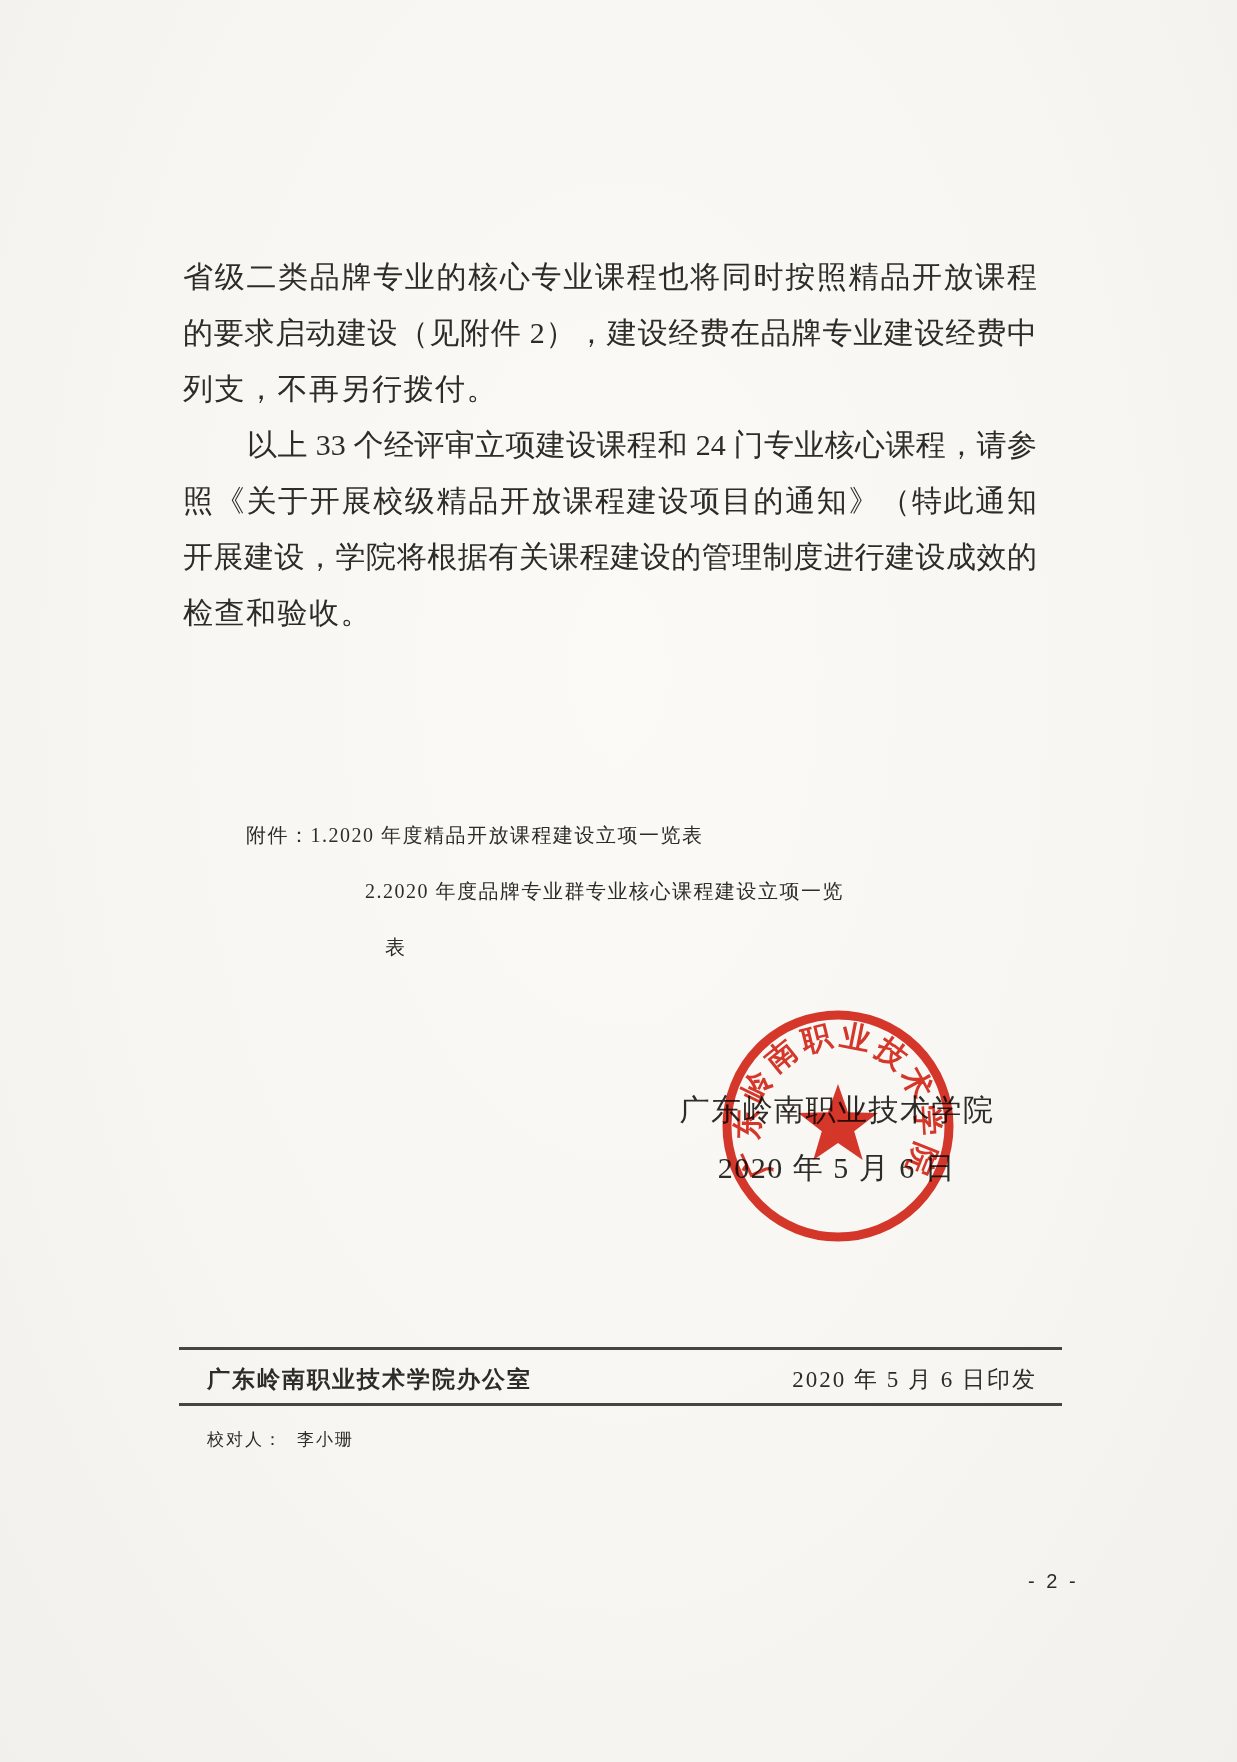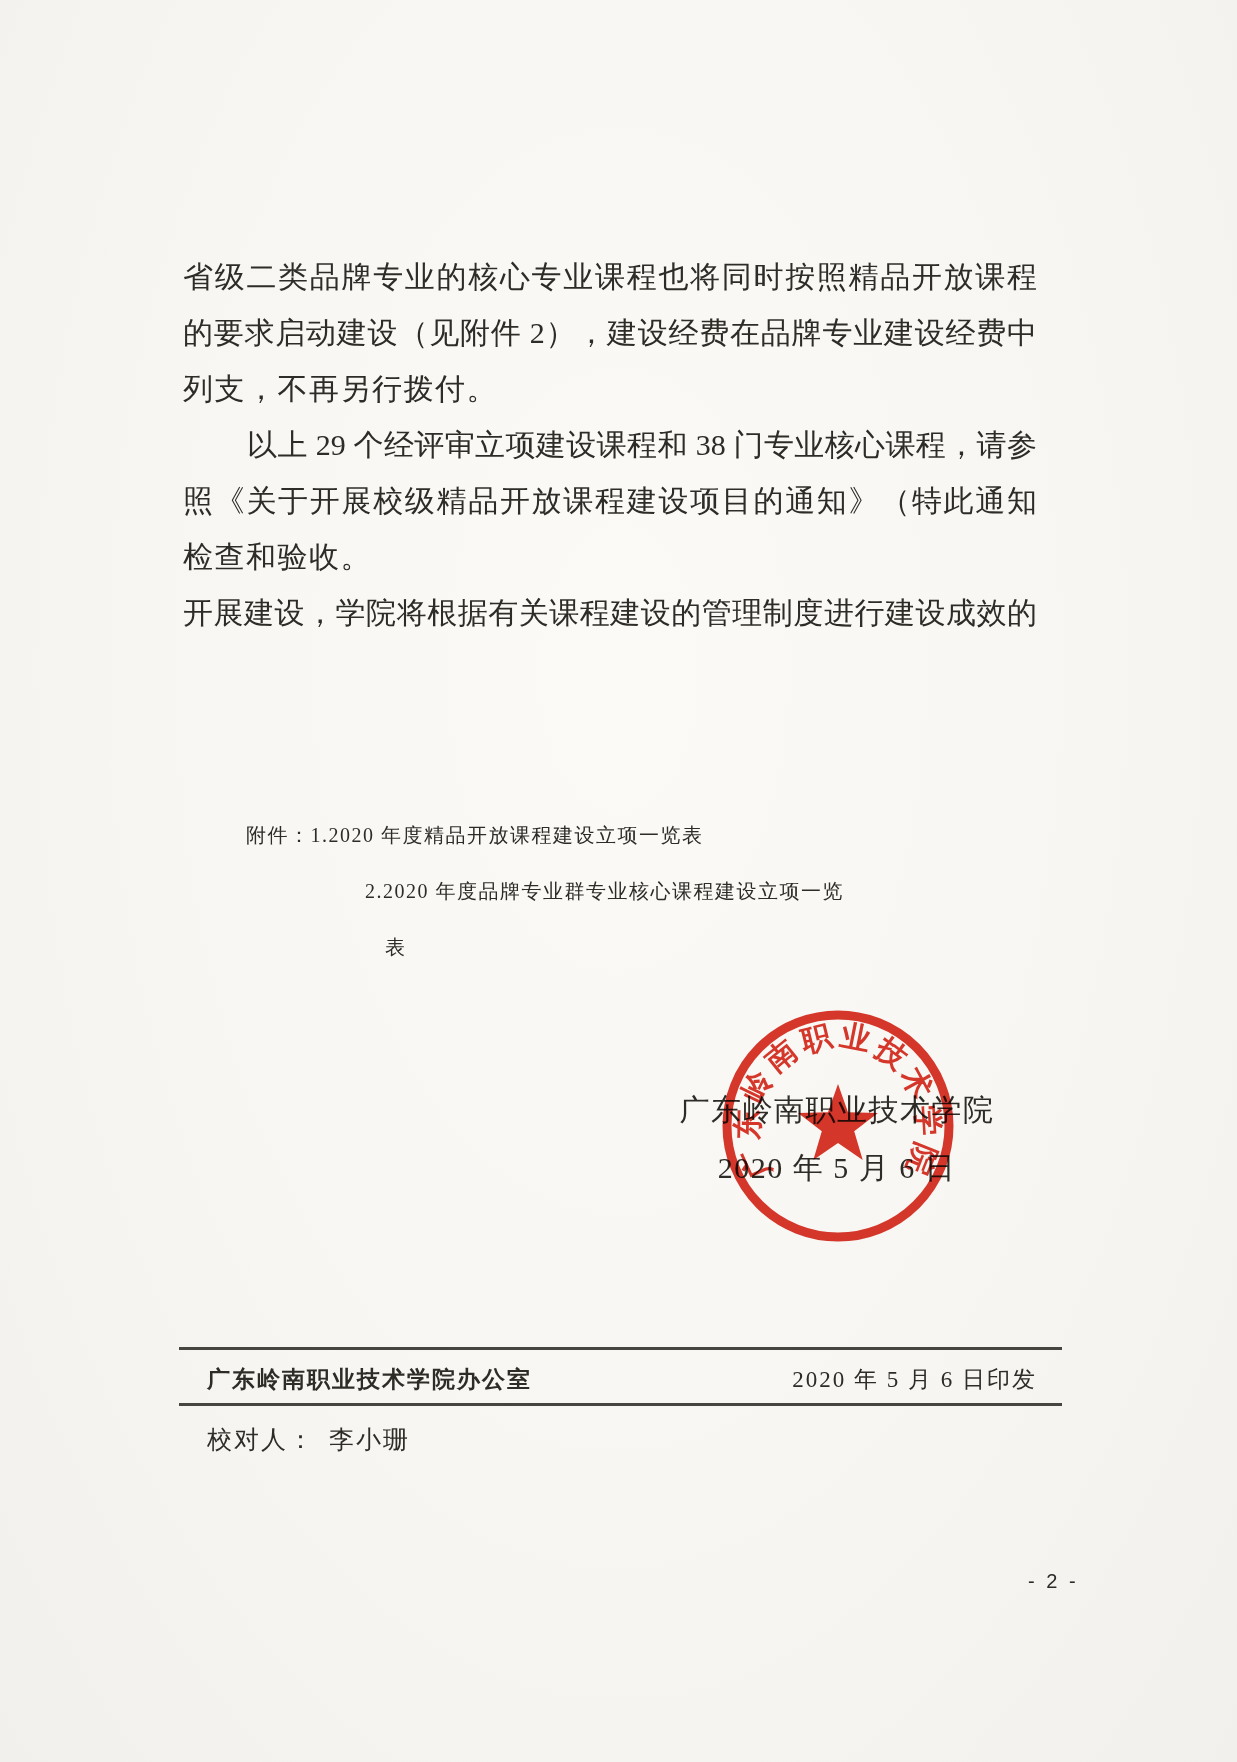--- a/index.html
+++ b/index.html
@@ -46,42 +46,42 @@
   .footer-office{
     position:absolute;left:207px;top:1363px;
     font-size:23px;font-weight:bold;letter-spacing:2px;line-height:34px;
   }
   .footer-date{
     position:absolute;right:200px;top:1363px;
     font-size:23px;letter-spacing:2px;line-height:34px;
   }
   .proofreader{
     position:absolute;left:207px;top:1423px;
-    font-size:25px;letter-spacing:2px;line-height:34px;
+    font-size:17px;letter-spacing:2px;line-height:34px;
   }
   .proof-name{margin-left:14px;}
   .page-number{
     position:absolute;left:1028px;top:1570px;
     font-size:20px;letter-spacing:3px;color:#2a2a26;
     font-family:"Liberation Sans","DejaVu Sans",sans-serif;
   }
 </style>
 </head>
 <body>
 
 <div class="paper"></div>
 
 <div class="doc-body">
   <div class="line jline">省级二类品牌专业的核心专业课程也将同时按照精品开放课程</div>
   <div class="line jline">的要求启动建设（见附件 2），建设经费在品牌专业建设经费中</div>
   <div class="line">列支，不再另行拨付。</div>
-  <div class="line jline indent">以上 29 个经评审立项建设课程和 38 门专业核心课程，请参</div>
+  <div class="line jline indent">以上 33 个经评审立项建设课程和 24 门专业核心课程，请参</div>
   <div class="line jline">照《关于开展校级精品开放课程建设项目的通知》（特此通知</div>
+  <div class="line jline">开展建设，学院将根据有关课程建设的管理制度进行建设成效的</div>
   <div class="line">检查和验收。</div>
-  <div class="line jline">开展建设，学院将根据有关课程建设的管理制度进行建设成效的</div>
 </div>
 
 <div class="attachments">
   <div class="att-line"><span>附件：</span><span>1.2020 年度精品开放课程建设立项一览表</span></div>
   <div class="att-line att-cont">2.2020 年度品牌专业群专业核心课程建设立项一览</div>
   <div class="att-line att-cont2">表</div>
 </div>
 
 <div class="signature">
   <div>广东岭南职业技术学院</div>

